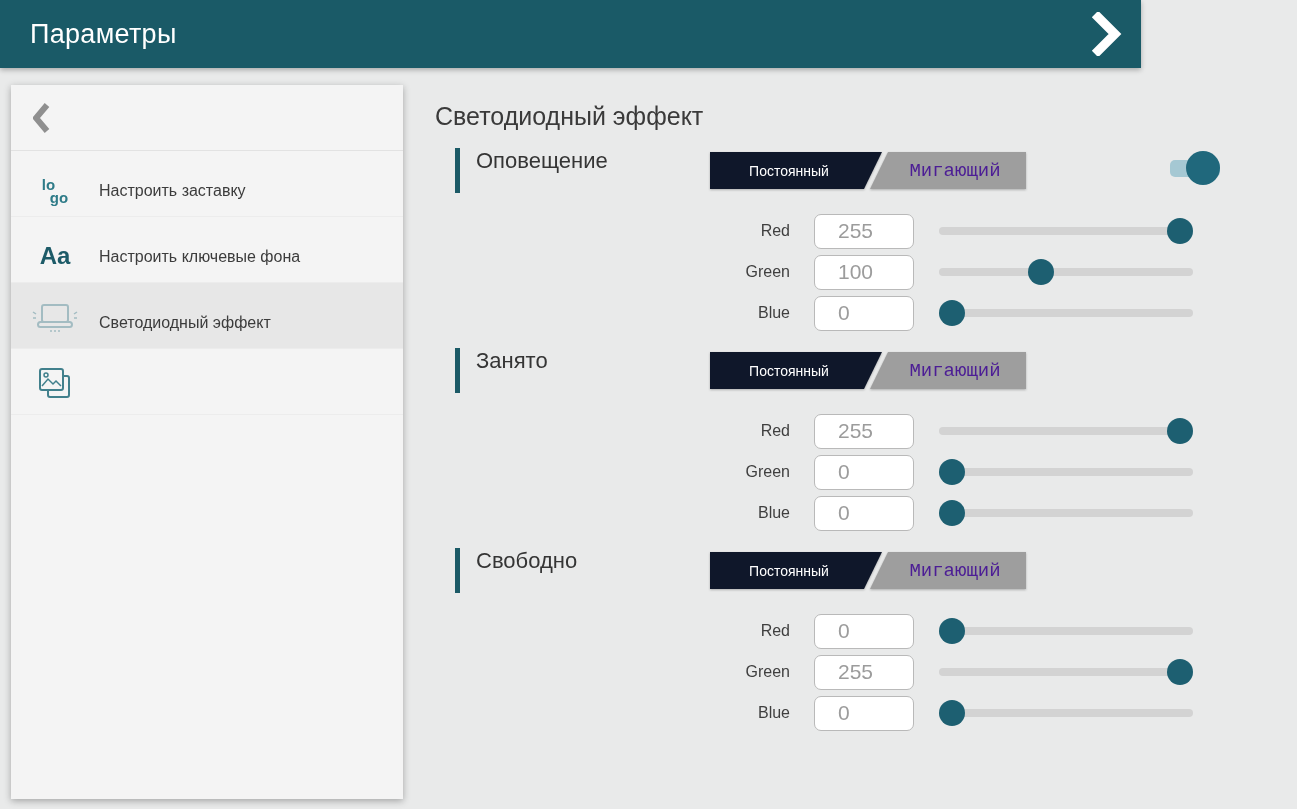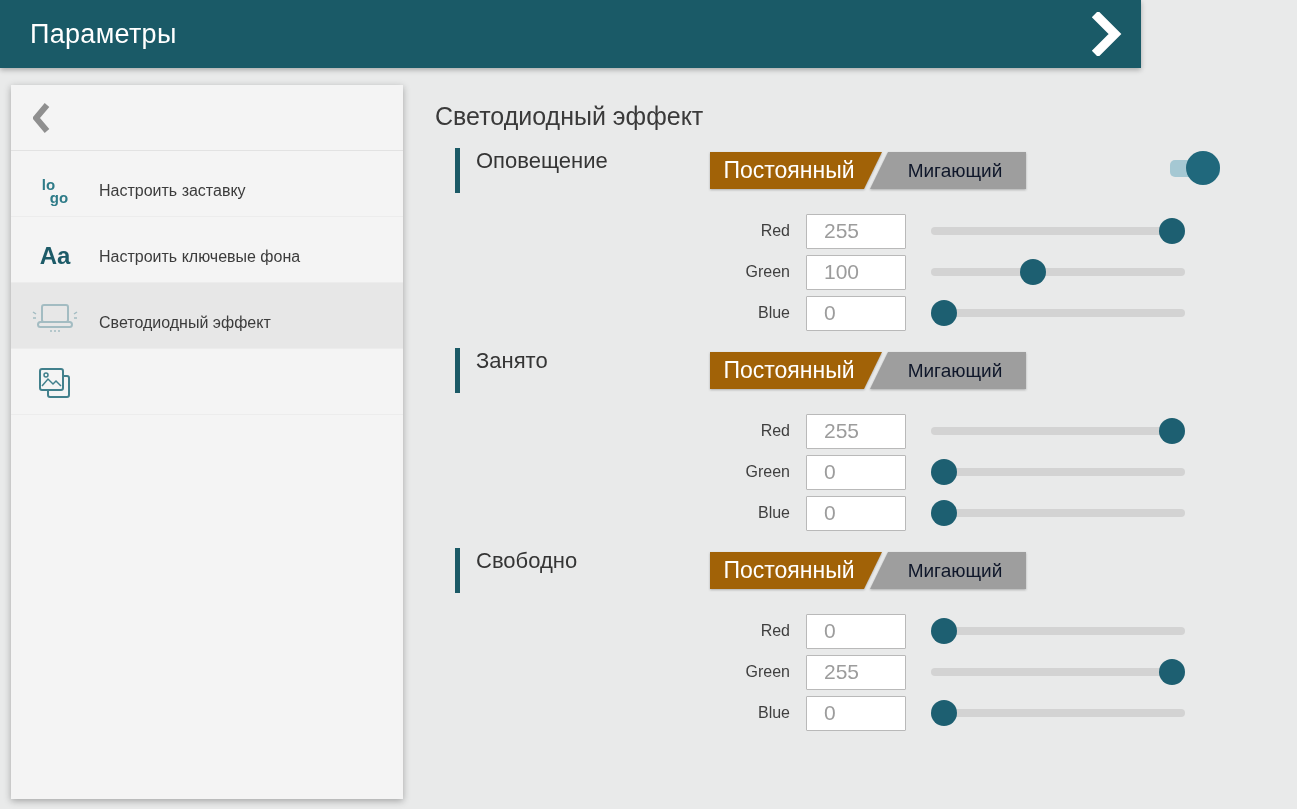--- a/index.html
+++ b/index.html
@@ -31,43 +31,43 @@
   .main { position:absolute; left:404px; top:68px; width:893px; height:741px; }
   .page-title { padding:33px 0 0 31px; font-size:25px; color:#3a3a3a; line-height:30px; }
   .section { margin-top:17px; }
   .sec-header { position:relative; height:46px; display:flex; align-items:flex-start; }
   .accent { width:5px; height:45px; background:#1b5a66; margin-left:51px; }
   .sec-label { margin-left:16px; font-size:22px; color:#353535; }
 
   
   .tabs { position:absolute; left:306px; top:4px; width:316px; height:37px;
     filter:drop-shadow(0 1px 1px rgba(0,0,0,.25)); }
-  .tab-on { position:absolute; left:0; top:0; width:172px; height:37px; background:#a16207;
+  .tab-on { position:absolute; left:0; top:0; width:172px; height:37px; background:#0f172a;
     clip-path:polygon(0 0,100% 0,calc(100% - 18px) 100%,0 100%);
     display:flex; align-items:center; justify-content:center; padding-right:14px;
-    color:#fff; font-size:23px; cursor:pointer; }
+    color:#fff; font-size:14px; cursor:pointer; }
   .tab-off { position:absolute; left:160px; top:0; right:0; height:37px; background:#9e9e9e;
     clip-path:polygon(18px 0,100% 0,100% 100%,0 100%);
     display:flex; align-items:center; justify-content:center; padding-left:14px;
-    color:#0f172a; font-size:19px; cursor:pointer; }
+    color:#4c1d95; font-size:19px; cursor:pointer;font-family:Liberation Mono, monospace; }
 
   
   .toggle { position:absolute; left:766px; top:2px; width:58px; height:37px; cursor:pointer; }
   .toggle-track { position:absolute; left:0; top:10px; width:50px; height:17px;
     border-radius:5px; background:#a5c8d3; }
   .toggle-knob { position:absolute; left:16px; top:1px; width:34px; height:34px;
     border-radius:50%; background:#20687c; }
 
   
   .channels { margin-top:19px; }
   .ch-row { display:flex; align-items:center; height:36px; margin-bottom:5px; }
   .ch-label { width:386px; text-align:right; font-size:16px; color:#3f3f3f; }
-  .ch-input { margin-left:16px; width:100px; height:35px; background:#fff;
-    border:1px solid #b9b9b9; border-radius:1px; font-size:21px; color:#9c9c9c;
-    padding-left:17px; font-family:"Liberation Sans", sans-serif; outline:none; }
+  .ch-input { margin-left:24px; width:100px; height:35px; background:#fff;
+    border:1px solid #b9b9b9; border-radius:7px; font-size:21px; color:#9c9c9c;
+    padding-left:23px; font-family:"Liberation Sans", sans-serif; outline:none; }
   .slider { position:relative; margin-left:25px; width:254px; height:36px; cursor:pointer; }
   .slider-track { position:absolute; left:0; top:14px; width:254px; height:8px;
     border-radius:4px; background:#d3d3d3; }
   .slider-thumb { position:absolute; top:5px; width:26px; height:26px; border-radius:50%;
     background:#1d5f71; left:calc(var(--p,0) * 228px); }
 </style>
 </head>
 <body>
 
 <div class="appbar">

